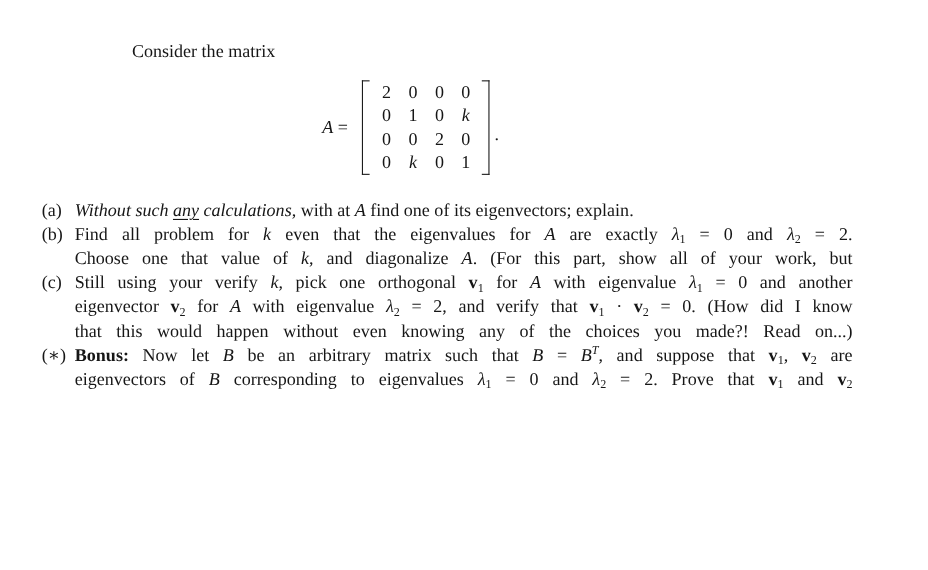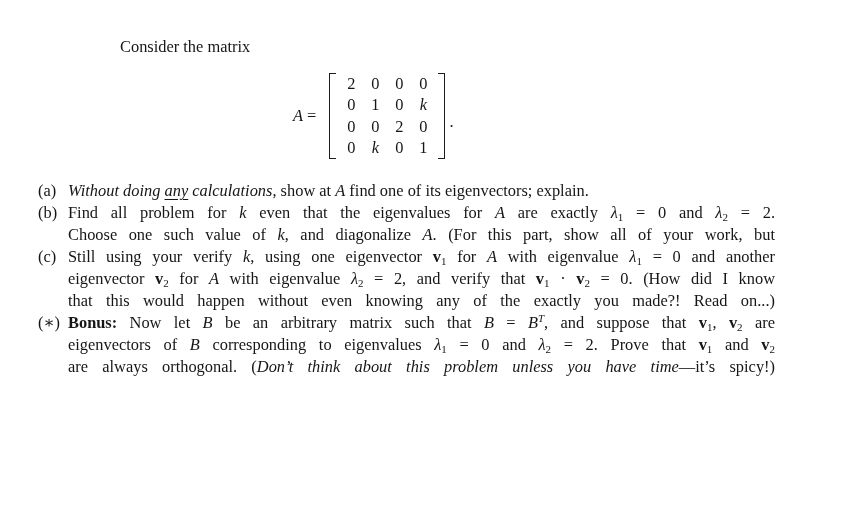--- a/index.html
+++ b/index.html
@@ -89,44 +89,43 @@
         </div>
       <div class="bracket right"></div>
     </div>
     <span class="eq-period">.</span>
   </div>
 
   <div class="items">
       <div class="item">
         <span class="label">(a)</span>
         <div class="lines">
-          <div class="line"><span class="it">Without doing </span><span class="it ul">any</span><span class="it"> calculations</span><span>, show at </span><span class="mi">A</span><span> find one of its eigenvectors; explain.</span></div>
+          <div class="line"><span class="it">Without such </span><span class="it ul">any</span><span class="it"> calculations</span><span>, with at </span><span class="mi">A</span><span> find one of its eigenvectors; explain.</span></div>
         </div>
       </div>
       <div class="item">
         <span class="label">(b)</span>
         <div class="lines">
           <div class="line j"><span>Find all problem for </span><span class="mi">k</span><span> even that the eigenvalues for </span><span class="mi">A</span><span> are exactly </span><span class="mi">λ</span><span class="sb">1</span><span> = 0 and </span><span class="mi">λ</span><span class="sb">2</span><span> = 2.</span></div>
-          <div class="line j"><span>Choose one such value of </span><span class="mi">k</span><span>, and diagonalize </span><span class="mi">A</span><span>. (For this part, show all of your work, but</span></div>
+          <div class="line j"><span>Choose one that value of </span><span class="mi">k</span><span>, and diagonalize </span><span class="mi">A</span><span>. (For this part, show all of your work, but</span></div>
         </div>
       </div>
       <div class="item">
         <span class="label">(c)</span>
         <div class="lines">
-          <div class="line j"><span>Still using your verify </span><span class="mi">k</span><span>, using one eigenvector </span><span class="bd">v</span><span class="sb">1</span><span> for </span><span class="mi">A</span><span> with eigenvalue </span><span class="mi">λ</span><span class="sb">1</span><span> = 0 and another</span></div>
+          <div class="line j"><span>Still using your verify </span><span class="mi">k</span><span>, pick one orthogonal </span><span class="bd">v</span><span class="sb">1</span><span> for </span><span class="mi">A</span><span> with eigenvalue </span><span class="mi">λ</span><span class="sb">1</span><span> = 0 and another</span></div>
           <div class="line j"><span>eigenvector </span><span class="bd">v</span><span class="sb">2</span><span> for </span><span class="mi">A</span><span> with eigenvalue </span><span class="mi">λ</span><span class="sb">2</span><span> = 2, and verify that </span><span class="bd">v</span><span class="sb">1</span><span> · </span><span class="bd">v</span><span class="sb">2</span><span> = 0. (How did I know</span></div>
-          <div class="line j"><span>that this would happen without even knowing any of the exactly you made?! Read on...)</span></div>
+          <div class="line j"><span>that this would happen without even knowing any of the choices you made?! Read on...)</span></div>
         </div>
       </div>
       <div class="item">
         <span class="label">(∗)</span>
         <div class="lines">
           <div class="line j"><span class="bd">Bonus:</span><span> Now let </span><span class="mi">B</span><span> be an arbitrary matrix such that </span><span class="mi">B</span><span> = </span><span class="mi">B</span><span class="sp it">T</span><span>, and suppose that </span><span class="bd">v</span><span class="sb">1</span><span>, </span><span class="bd">v</span><span class="sb">2</span><span> are</span></div>
           <div class="line j"><span>eigenvectors of </span><span class="mi">B</span><span> corresponding to eigenvalues </span><span class="mi">λ</span><span class="sb">1</span><span> = 0 and </span><span class="mi">λ</span><span class="sb">2</span><span> = 2. Prove that </span><span class="bd">v</span><span class="sb">1</span><span> and </span><span class="bd">v</span><span class="sb">2</span></div>
-          <div class="line j"><span>are always orthogonal. (</span><span class="it">Don’t think about this problem unless you have time</span><span>—it’s spicy!)</span></div>
         </div>
       </div>
     </div>
 
   <svg class="curl" viewBox="0 0 78 26" aria-hidden="true">
     <defs>
       <linearGradient id="curlGrad" x1="0" y1="0" x2="0" y2="1">
         <stop offset="0" stop-color="#9e9e9e"></stop>
         <stop offset="0.55" stop-color="#cfcfcf"></stop>
         <stop offset="1" stop-color="#f5f5f5"></stop>

